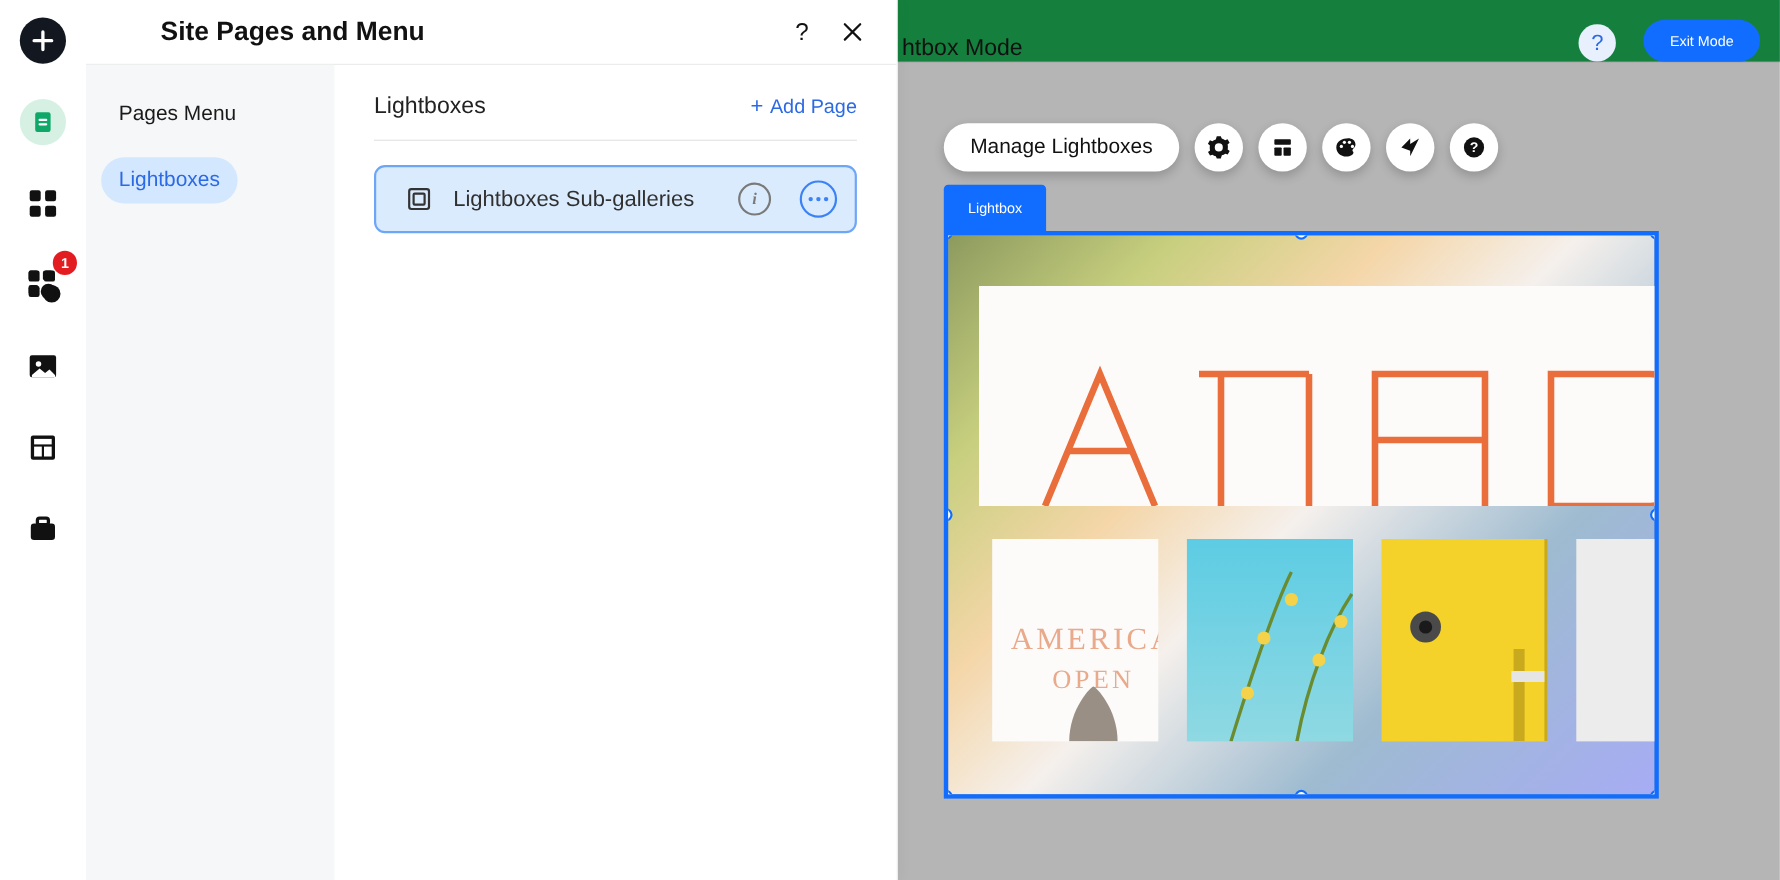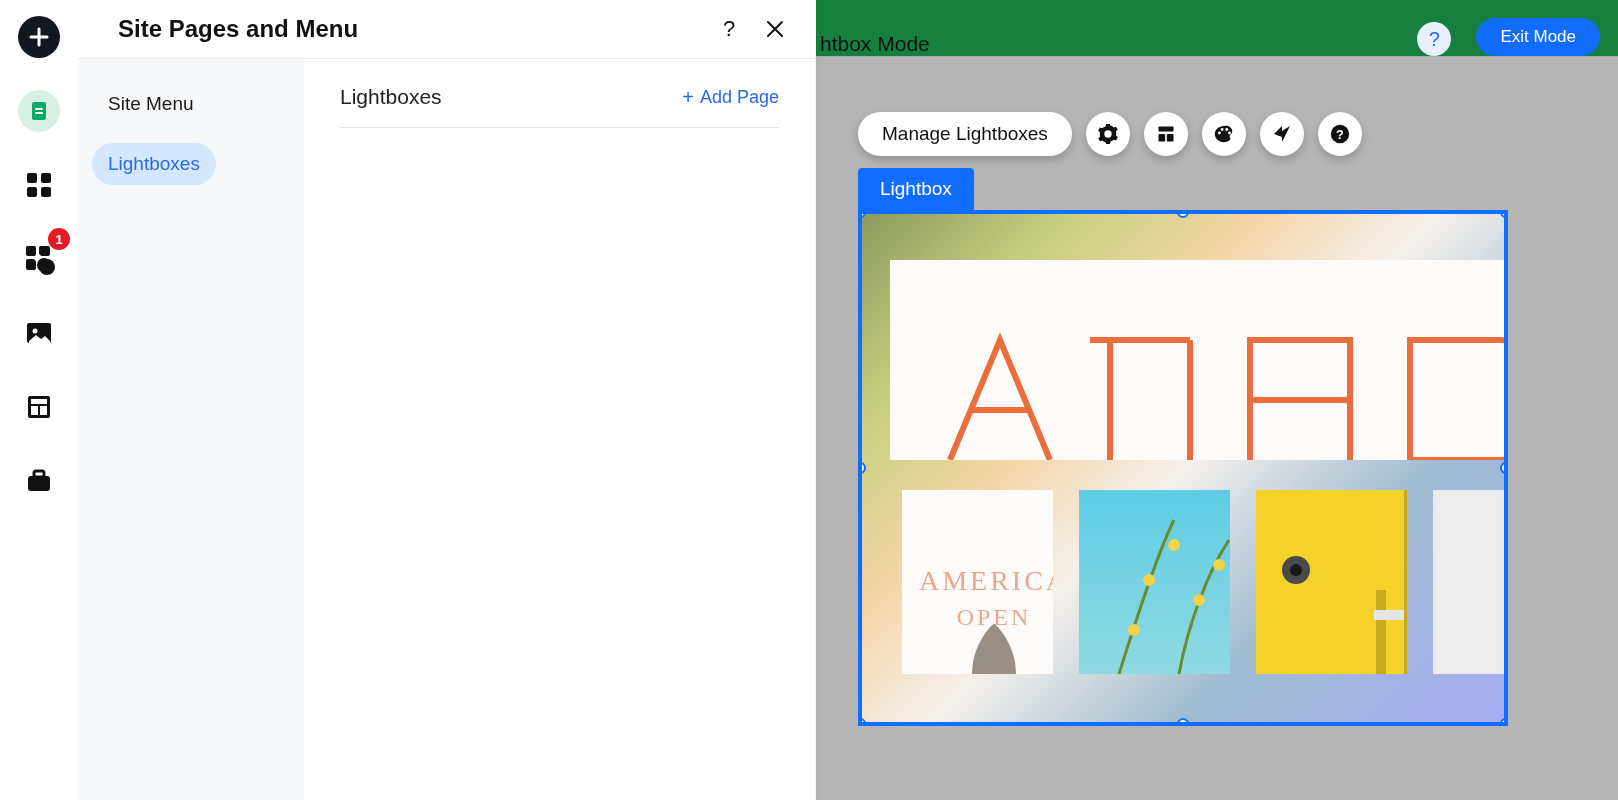--- a/index.html
+++ b/index.html
@@ -24,21 +24,21 @@
   .panel {
     position:absolute; left:78px; top:0; bottom:0; width:738px;
     background:#fff; border-right:1px solid rgba(0,0,0,0.04);
     display:flex; flex-direction:column; z-index:30;
     box-shadow: 2px 0 12px rgba(0,0,0,0.04);
   }
   .panel-header {
     height:58px; display:flex; align-items:center; padding:0 24px 0 40px;
     border-bottom:1px solid #E5E7EB00;
   }
-  .panel-title { font-size:24px; font-weight:700; color:#111; flex:1; }
+  .panel-title { font-size:24px; font-weight:700; color:#111; flex:1;margin-left:28px; }
   .panel-header-icon { width:32px; height:32px; display:flex; align-items:center; justify-content:center; cursor:pointer; font-size:22px; color:#111; margin-left:14px;}
   .panel-body { flex:1; display:flex; border-top:1px solid #EAEAEA; }
   .panel-left {
     width:226px; background:#F6F7F8; padding:24px 14px;
     display:flex; flex-direction:column; gap:18px;
   }
   .nav-item {
     font-size:19px; color:#1a1a1a; padding:10px 16px; border-radius:22px; cursor:pointer; width:fit-content;
   }
   .nav-item.active { background:#D3E7FE; color:#2C6AE5; }
@@ -77,40 +77,40 @@
     box-shadow:0 1px 0 rgba(0,0,0,0.06);
     gap:11px;
   }
   .mode-label { font-size:21px; color:#111; padding-left:4px; flex:1; overflow:hidden; white-space:nowrap;}
   .help-circle {
     width:34px; height:34px; border-radius:50%; background:#E8F0FE; color:#2C6AE5;
     display:flex; align-items:center; justify-content:center; font-size:20px; margin-right:14px; cursor:pointer;
   }
   .exit-btn {
     background:#116DFF; color:#fff; border:none; border-radius:22px;
-    height:38px; padding:0 24px; font-size:17px; font-weight:500; cursor:pointer;
+    height:38px; padding:0 24px; font-size:13px; font-weight:500; cursor:pointer;
   }
   
   .float-tb {
     position:absolute; top:112px; left:42px; display:flex; align-items:center; gap:14px;text-align:center;
   }
   .pill {
     background:#fff; border-radius:26px; height:44px; padding:0 24px;
     display:flex; align-items:center; font-size:19px; color:#111; cursor:pointer;
     box-shadow:0 4px 10px rgba(0,0,0,0.2);
   }
   .circle-btn {
     width:44px; height:44px; border-radius:50%; background:#fff;
     display:flex; align-items:center; justify-content:center; cursor:pointer;
     box-shadow:0 4px 10px rgba(0,0,0,0.2); color:#111;
   }
   
   .sel-wrap { position:absolute; top:168px; left:42px; }
   .sel-tab {
-    background:#116DFF; color:#fff; font-size:19px; height:42px; padding:0 22px;
+    background:#116DFF; color:#fff; font-size:13px; height:42px; padding:0 22px;
     display:inline-flex; align-items:center; border-radius:4px 4px 0 0;
   }
   .sel-box {
     width:650px; height:516px; border:4px solid #116DFF; position:relative;
     background:linear-gradient(135deg,#8C9A5E 0%, #C7CF7E 18%, #F4D6A8 35%, #F5F0EC 50%, #9EBBD0 72%, #A7ACF4 100%);
     overflow:hidden;
   }
   .handle { position:absolute; width:12px; height:12px; background:#fff; border:2px solid #116DFF; border-radius:50%; }
   .h-tl{top:-8px;left:-8px;} .h-tr{top:-8px;right:-8px;}
   .h-bl{bottom:-8px;left:-8px;} .h-br{bottom:-8px;right:-8px;}
@@ -205,30 +205,47 @@
     <div class="panel-title">Site Pages and Menu</div>
     <div class="panel-header-icon">?</div>
     <div class="panel-header-icon">
       <svg width="20" height="20" viewBox="0 0 20 20">
           <path d="M3 3l14 14M17 3L3 17" stroke="#111" stroke-width="2" stroke-linecap="round"></path>
         </svg>
     </div>
   </div>
   <div class="panel-body">
     <div class="panel-left">
-      <div class="nav-item">Site Menu</div>
+      <div class="nav-item">Pages Menu</div>
       <div class="nav-item active">Lightboxes</div>
     </div>
     <div class="panel-right">
       <div class="section-head">
         <div class="section-title">Lightboxes</div>
         <div class="add-page">
           <span class="plus">+</span>
           <span>Add Page</span>
         </div>
+      </div>
+      <div class="page-card">
+        <span class="page-card-icon">
+          <svg width="24" height="24" viewBox="0 0 24 24">
+              <rect x="3" y="3" width="18" height="18" rx="2" fill="none" stroke="#333" stroke-width="2"></rect>
+              <rect x="7" y="7" width="10" height="10" rx="1" fill="none" stroke="#333" stroke-width="2"></rect>
+            </svg>
+        </span>
+        <span class="page-card-label">Lightboxes Sub-galleries</span>
+        <span class="page-card-info">i</span>
+        <span class="page-card-more">
+            <span class="dots">
+              <span></span>
+              <span></span>
+              <span></span>
+            </span>
+          </span>
       </div>
     </div>
   </div>
 </div>
 
 <div class="canvas">
   <div class="topbar">
     <div class="mode-label">htbox Mode</div>
     <div class="help-circle">?</div>
     <button class="exit-btn">Exit Mode</button>

